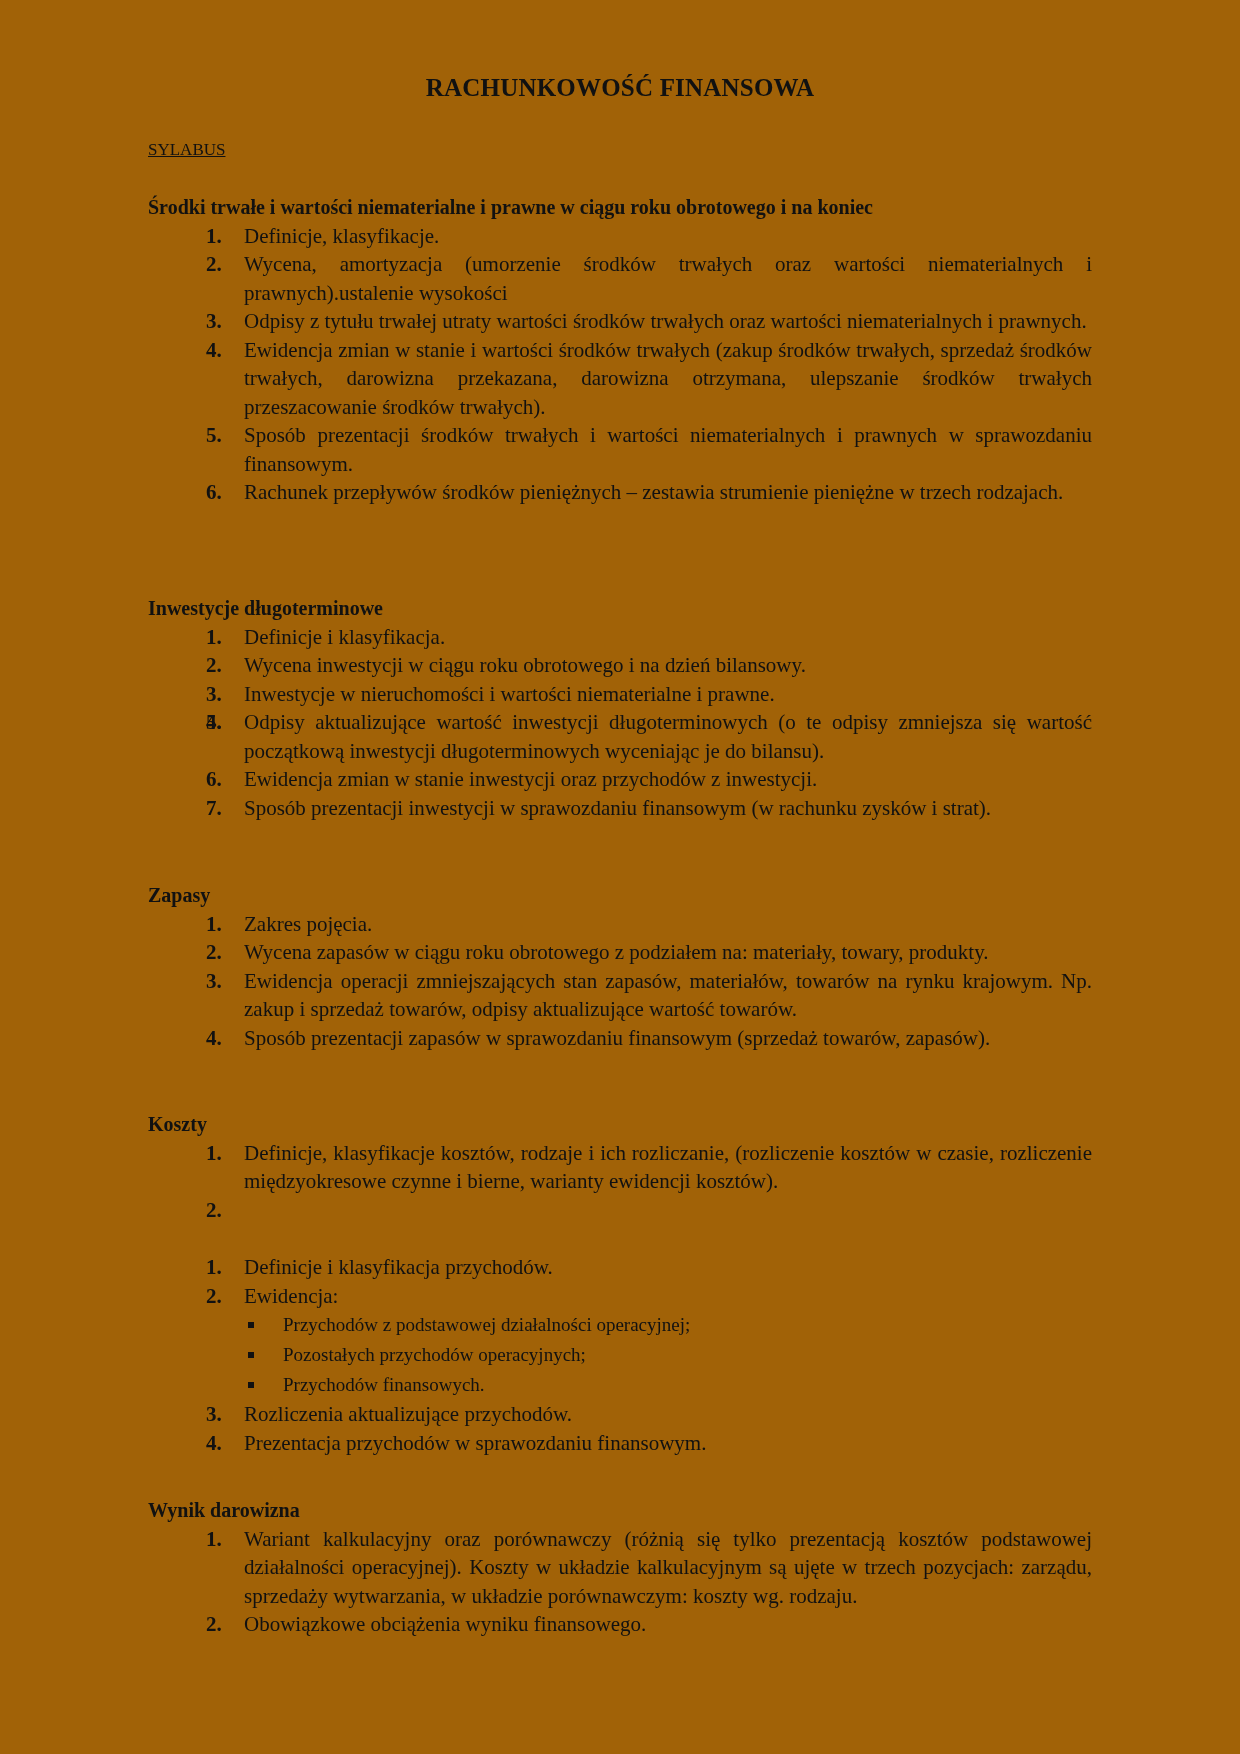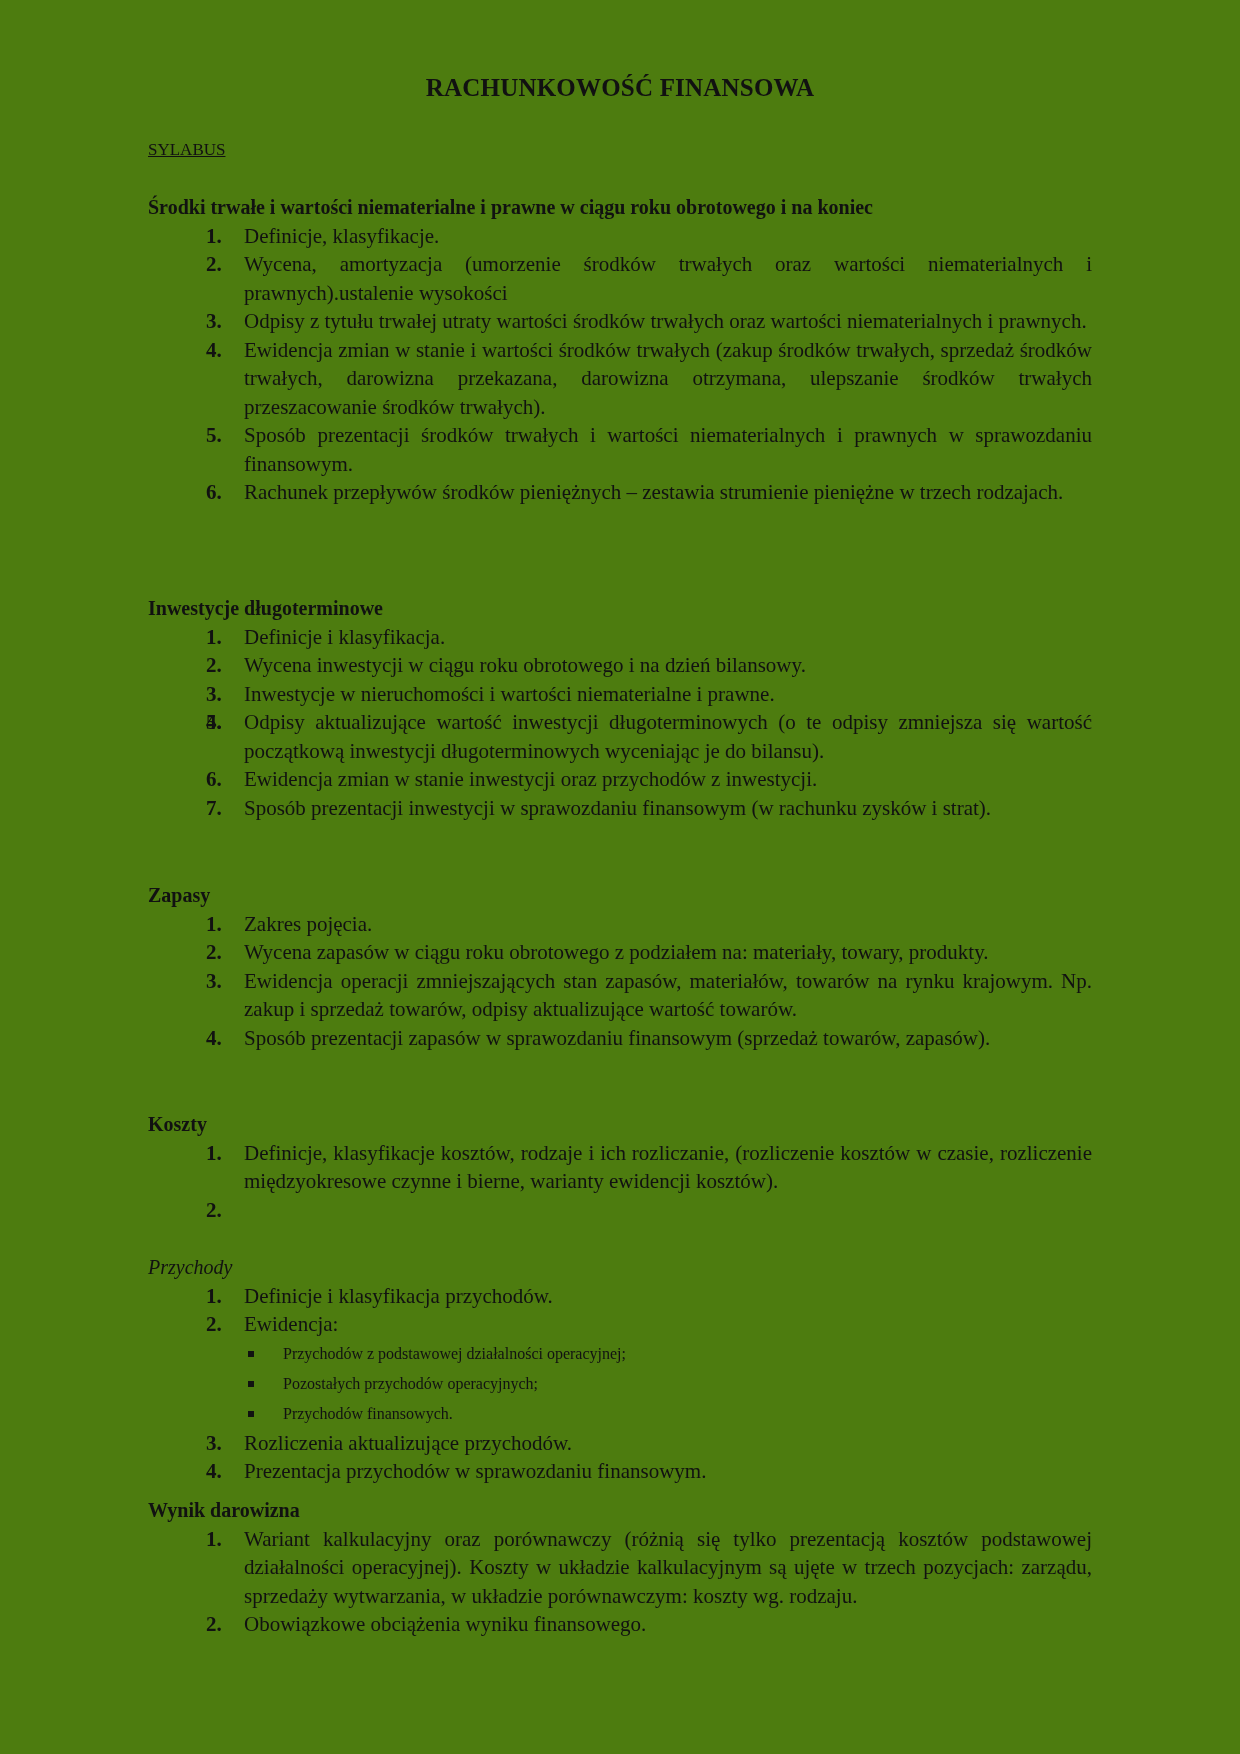--- a/index.html
+++ b/index.html
@@ -1,31 +1,31 @@
 <!DOCTYPE html>
 <html><head>
 <meta charset="utf-8">
 <style>
   html, body { margin: 0; padding: 0; background: #ffffff; }
   body { width: 1240px; height: 1754px; position: relative; overflow: hidden;
          font-family: "Liberation Serif", "DejaVu Serif", serif; color: #111111; }
-  .page { position: absolute; left: 0; top: 0; width: 1240px; height: 1754px; background: #4d7c0f; }
+  .page { position: absolute; left: 0; top: 0; width: 1240px; height: 1754px; background: #a16207; }
   .title { position: absolute; left: 0; width: 1240px; top: 74px; text-align: center;
            font-size: 25px; font-weight: bold; letter-spacing: 0.2px; }
   .subtitle { position: absolute; left: 148px; top: 140px; font-size: 17px; text-decoration: underline; }
   .section { position: absolute; left: 148px; width: 944px; }
   .sec-head { font-size: 20px; font-weight: bold; line-height: 28.5px; }
   .sec-head.italic { font-weight: normal; font-style: italic; }
   .sec-head .cont { display: block; padding-left: 58px; }
   ol.items { list-style: none; margin: 0; padding: 0; }
   ol.items > li { position: relative; padding-left: 96px; font-size: 21px; line-height: 28.5px;
                   text-align: justify; }
   ol.items > li .num { position: absolute; left: 58px; top: 0; font-weight: bold; }
   ul.bullets { list-style: none; margin: 0; padding: 0; }
-  ul.bullets > li { position: relative; padding-left: 135px; font-size: 16px; line-height: 30px; }
+  ul.bullets > li { position: relative; padding-left: 135px; font-size: 19px; line-height: 30px; }
   ul.bullets > li .bullet { position: absolute; left: 100px; top: 12px; width: 6px; height: 6px; background: #111; }
 </style>
 </head>
 <body>
 
 <div class="page">
   <div class="title">RACHUNKOWOŚĆ FINANSOWA</div>
   <div class="subtitle">SYLABUS</div>
 
   <div class="section" style="top:193px;">
@@ -67,21 +67,20 @@
 
   <div class="section" style="top:1110px;">
     <div class="sec-head">Koszty</div>
     <ol class="items">
       <li><span class="num">1.</span><span>Definicje, klasyfikacje kosztów, rodzaje i ich rozliczanie, (rozliczenie kosztów w czasie, rozliczenie międzyokresowe czynne i bierne, warianty ewidencji kosztów).</span></li>
       <li><span class="num">2.</span></li>
     </ol>
   </div>
 
   <div class="section" style="top:1253px;">
-    <div class="sec-head italic">Przychody</div>
     <ol class="items">
       <li><span class="num">1.</span><span>Definicje i klasyfikacja przychodów.</span></li>
       <li><span class="num">2.</span><span>Ewidencja:</span></li>
     </ol>
     <ul class="bullets">
       <li><span class="bullet"></span><span>Przychodów z podstawowej działalności operacyjnej;</span></li>
       <li><span class="bullet"></span><span>Pozostałych przychodów operacyjnych;</span></li>
       <li><span class="bullet"></span><span>Przychodów finansowych.</span></li>
     </ul>
     <ol class="items">

